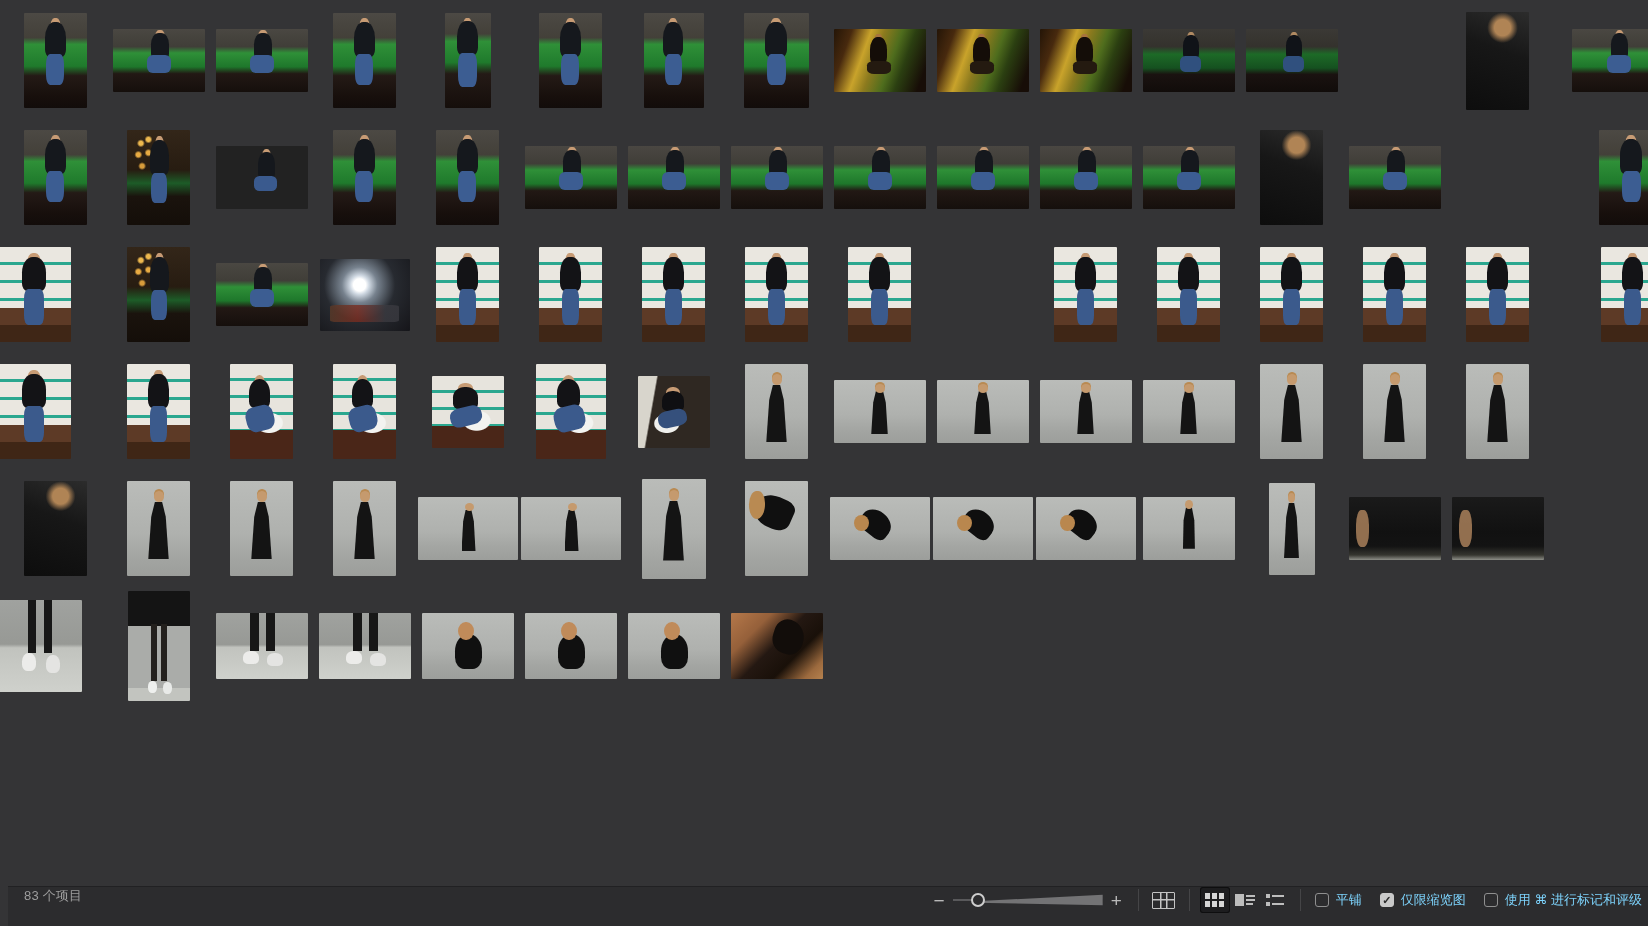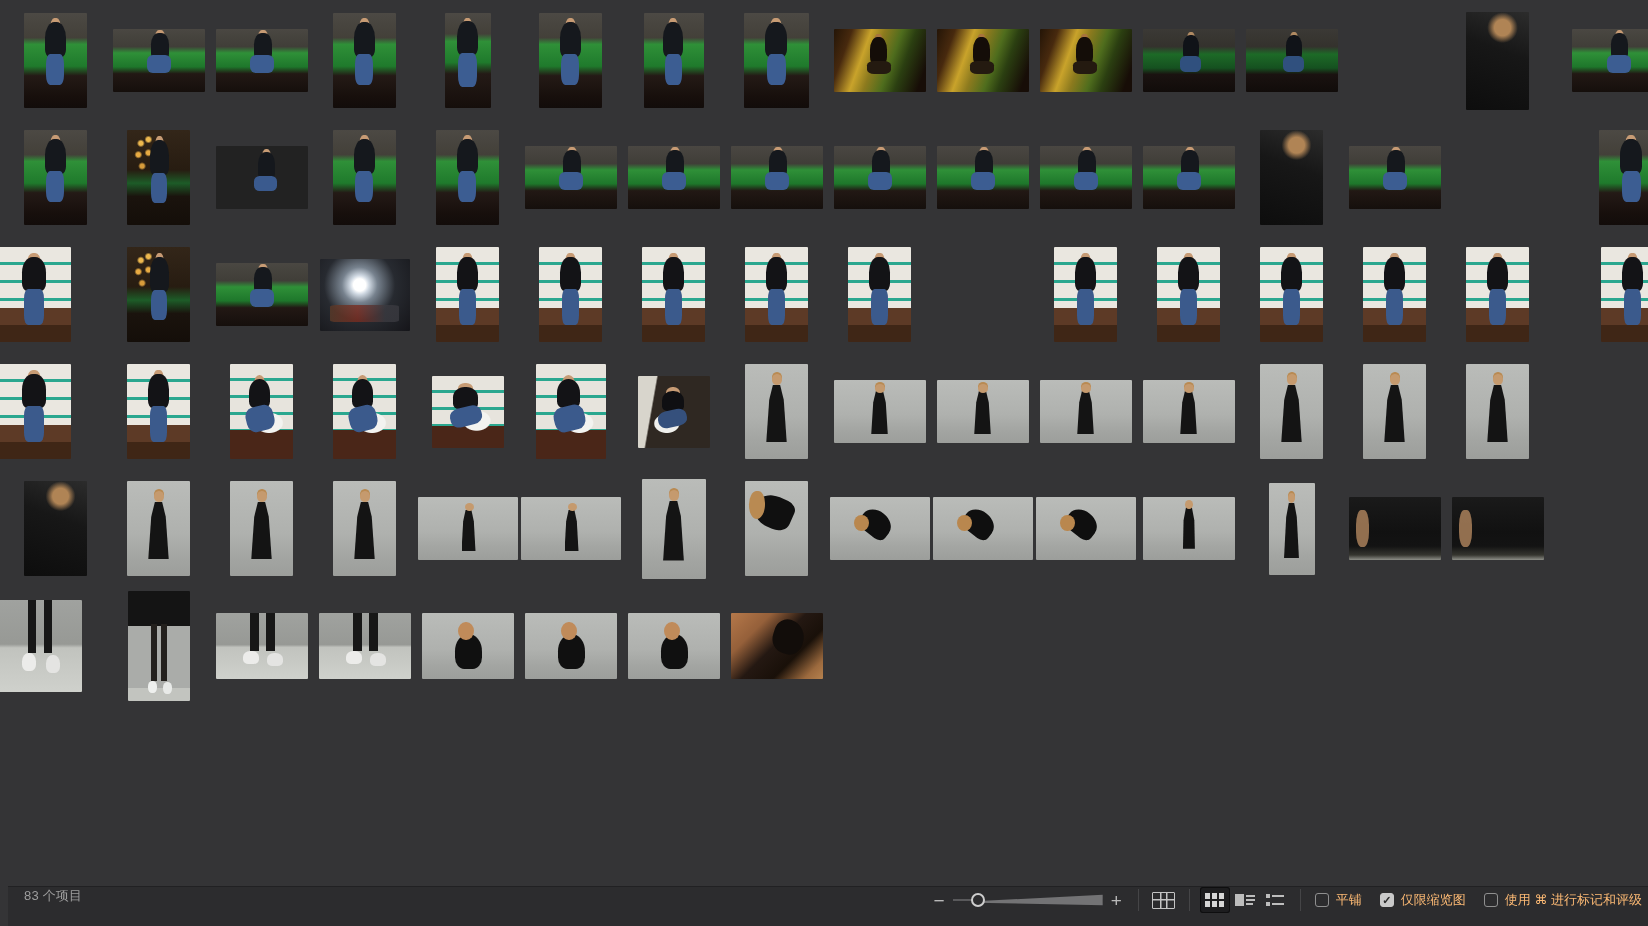--- a/index.html
+++ b/index.html
@@ -153,21 +153,21 @@
       linear-gradient(#bdbdbd,#bdbdbd) 11px 6px/9px 2px,
       linear-gradient(#bdbdbd,#bdbdbd) 11px 10px/7px 2px;
     background-repeat:no-repeat;}
   .icon-list{width:18px;height:14px;
     background:
       linear-gradient(#bdbdbd,#bdbdbd) 0 1px/4px 4px,
       linear-gradient(#bdbdbd,#bdbdbd) 6px 2px/12px 2px,
       linear-gradient(#bdbdbd,#bdbdbd) 0 9px/4px 4px,
       linear-gradient(#bdbdbd,#bdbdbd) 6px 10px/12px 2px;
     background-repeat:no-repeat;}
-  .toggles{display:flex;align-items:center;gap:18px;margin:0 14px 0 4px;color:#fdba74;}
+  .toggles{display:flex;align-items:center;gap:18px;margin:0 14px 0 4px;color:#7dd3fc;}
   .toggle{display:flex;align-items:center;gap:7px;cursor:pointer;white-space:nowrap;}
   .cb{width:14px;height:14px;border:1.5px solid #8f8f8f;border-radius:3px;box-sizing:border-box;
       display:inline-flex;align-items:center;justify-content:center;background:transparent;}
   .cb.checked{background:#c9c9c9;border-color:#c9c9c9;color:#2a2a2a;font-size:11px;font-weight:bold;}
   .cb.checked::after{content:"✓";}
 </style>
 </head>
 <body>
 
 <div class="grid-area">

